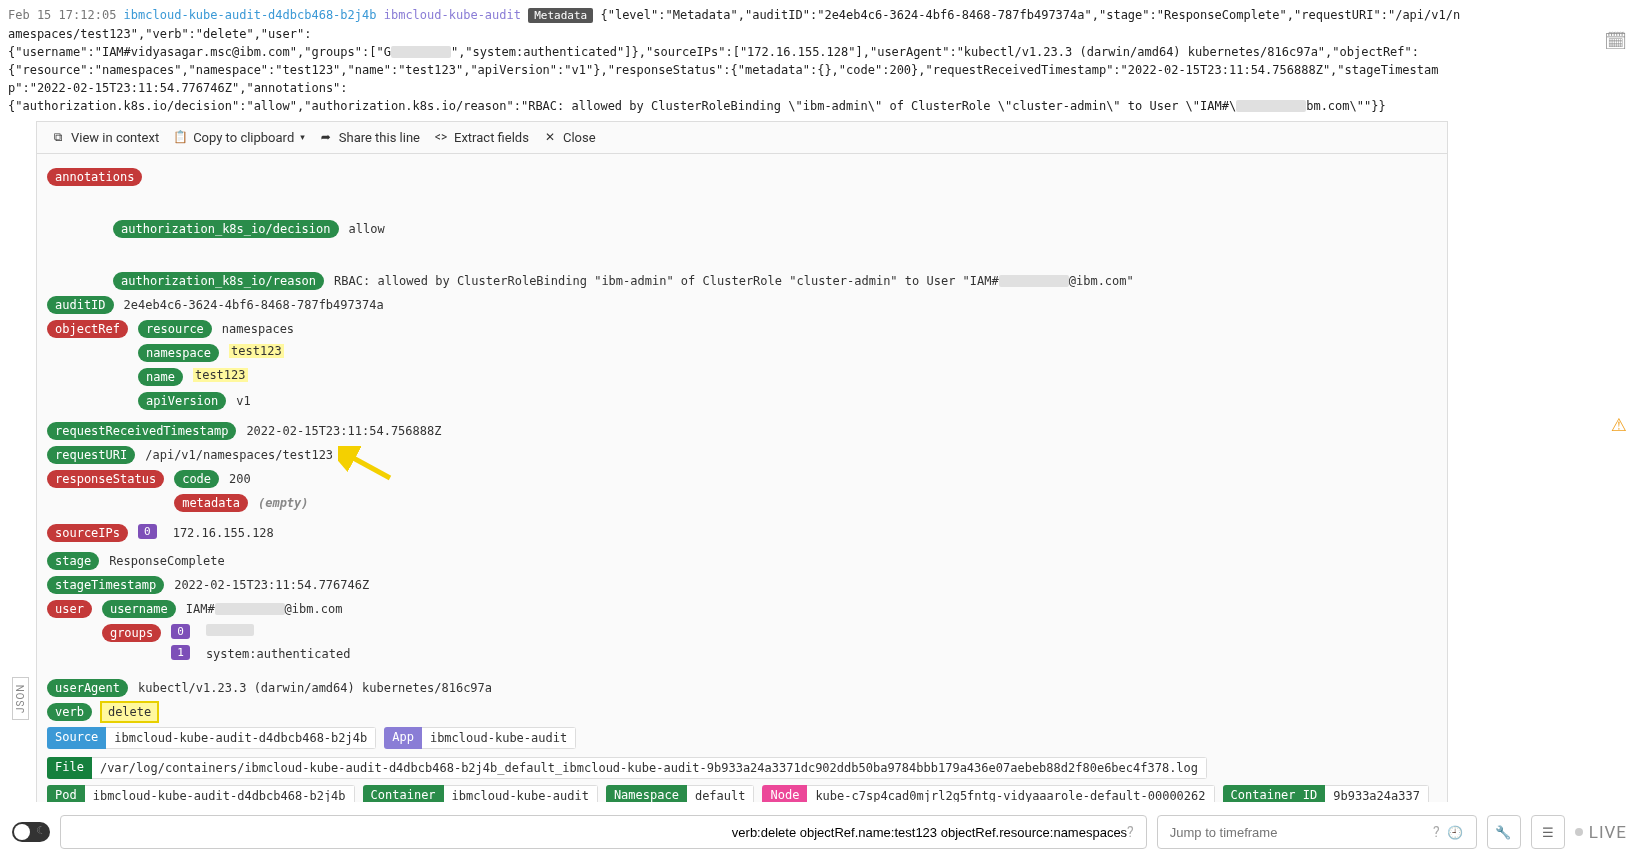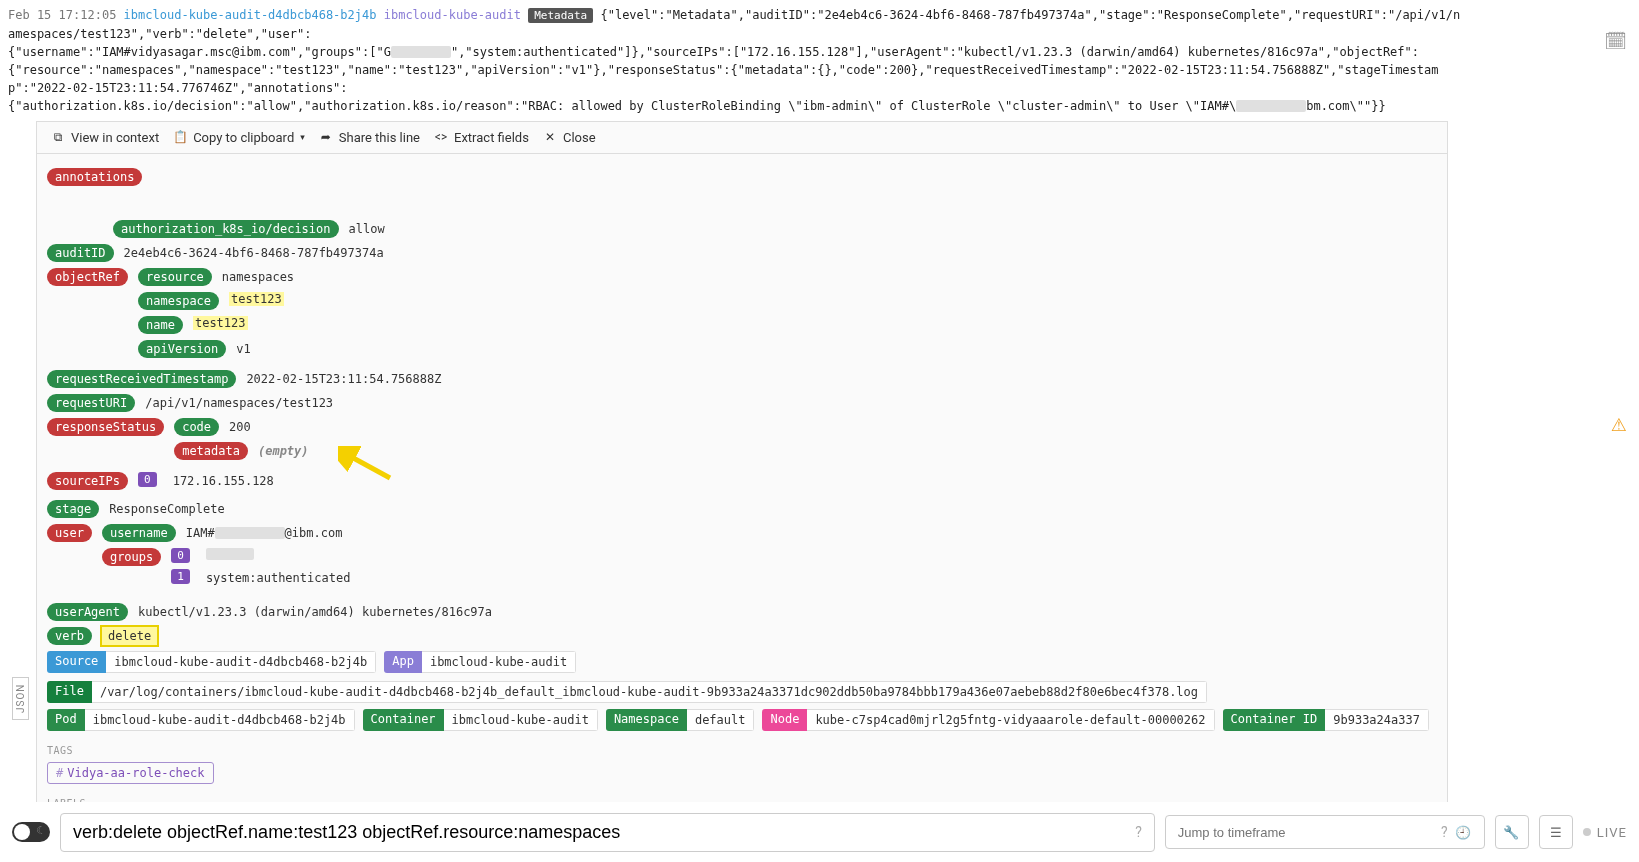--- a/index.html
+++ b/index.html
@@ -48,26 +48,26 @@
 .chip-v { background: #fff; padding: 3px 8px; border: 1px solid #ddd; border-left: none; }
 .tag-chip { border: 1px solid #a68fd0; color: #7d4fb8; padding: 3px 8px; border-radius: 3px; font-size: 12px; }
 .tag-chip .hash { color: #a68fd0; margin-right: 4px; }
 
 .json-rot { position: absolute; left: 12px; top: 720px; transform: rotate(-90deg); transform-origin: left top; font-size: 10px; color: #888; letter-spacing: 1px; border: 1px solid #ccc; padding: 2px 6px; }
 
 .bottom-bar { position: absolute; left: 0; bottom: 0; width: 1639px; height: 60px; display: flex; align-items: center; padding: 0 12px; gap: 10px; background: #fff; }
 .toggle { width: 38px; height: 20px; background: #333; border-radius: 10px; position: relative; }
 .toggle-knob { position: absolute; left: 2px; top: 2px; width: 16px; height: 16px; background: #fff; border-radius: 50%; }
 .search-box { flex: 1; border: 1px solid #ccc; border-radius: 4px; padding: 8px 12px; display: flex; align-items: center; }
-.search-box input { border: none; outline: none; flex: 1; font-size: 18px; background: transparent; }
+.search-box input { border: none; outline: none; flex: 1; font-size: 13px; background: transparent; text-align: right; }
 .help-ic { color: #aaa; font-size: 14px; }
 .tf-box { width: 320px; border: 1px solid #ccc; border-radius: 4px; padding: 8px 12px; display: flex; align-items: center; gap: 8px; }
 .tf-box input { border: none; outline: none; flex: 1; font-size: 13px; color: #888; background: transparent; }
 .btn-sq { width: 34px; height: 34px; border: 1px solid #ccc; border-radius: 4px; display: flex; align-items: center; justify-content: center; color: #666; }
-.live { display: flex; align-items: center; gap: 6px; color: #888; font-size: 13px; letter-spacing: 1px; }
+.live { display: flex; align-items: center; gap: 6px; color: #888; font-size: 17px; letter-spacing: 1px; }
 .live-dot { width: 8px; height: 8px; border-radius: 50%; background: #ccc; }
 </style>
 </head>
 <body>
 
 <div class="main-area">
 
 <div class="log-header mono">
   <span class="log-ts">Feb 15 17:12:05</span>
   <span class="log-src1">ibmcloud-kube-audit-d4dbcb468-b2j4b</span>
@@ -107,20 +107,24 @@
   <div class="fields mono">
 
     <div class="fld-row">
           <span class="fld-key red">annotations</span>
         </div>
     <div class="sub">
       <div class="fld-row">
             <span class="fld-key green">authorization_k8s_io/decision</span>
             <span class="fld-val">allow</span>
           </div>
+      <div class="fld-row">
+            <span class="fld-key green">authorization_k8s_io/reason</span>
+            <span class="fld-val"><span>RBAC: allowed by ClusterRoleBinding "ibm-admin" of ClusterRole "cluster-admin" to User "IAM#</span><span class="redacted lg"></span><span>@ibm.com"</span></span>
+          </div>
     </div>
 
     <div class="fld-row">
           <span class="fld-key green">auditID</span>
           <span class="fld-val">2e4eb4c6-3624-4bf6-8468-787fb497374a</span>
         </div>
 
     <div class="fld-row">
           <span class="fld-key red">objectRef</span>
       <div style="flex:1">
@@ -172,20 +176,24 @@
         <div class="fld-row">
               <span class="idx">0</span>
               <span class="fld-val">172.16.155.128</span>
             </div>
       </div>
     </div>
 
     <div class="fld-row">
           <span class="fld-key green">stage</span>
           <span class="fld-val">ResponseComplete</span>
+        </div>
+    <div class="fld-row">
+          <span class="fld-key green">stageTimestamp</span>
+          <span class="fld-val">2022-02-15T23:11:54.776746Z</span>
         </div>
 
     <div class="fld-row">
           <span class="fld-key red">user</span>
       <div style="flex:1">
         <div class="fld-row">
               <span class="fld-key green">username</span>
               <span class="fld-val"><span>IAM#</span><span class="redacted lg"></span><span>@ibm.com</span></span>
             </div>
         <div class="fld-row">

